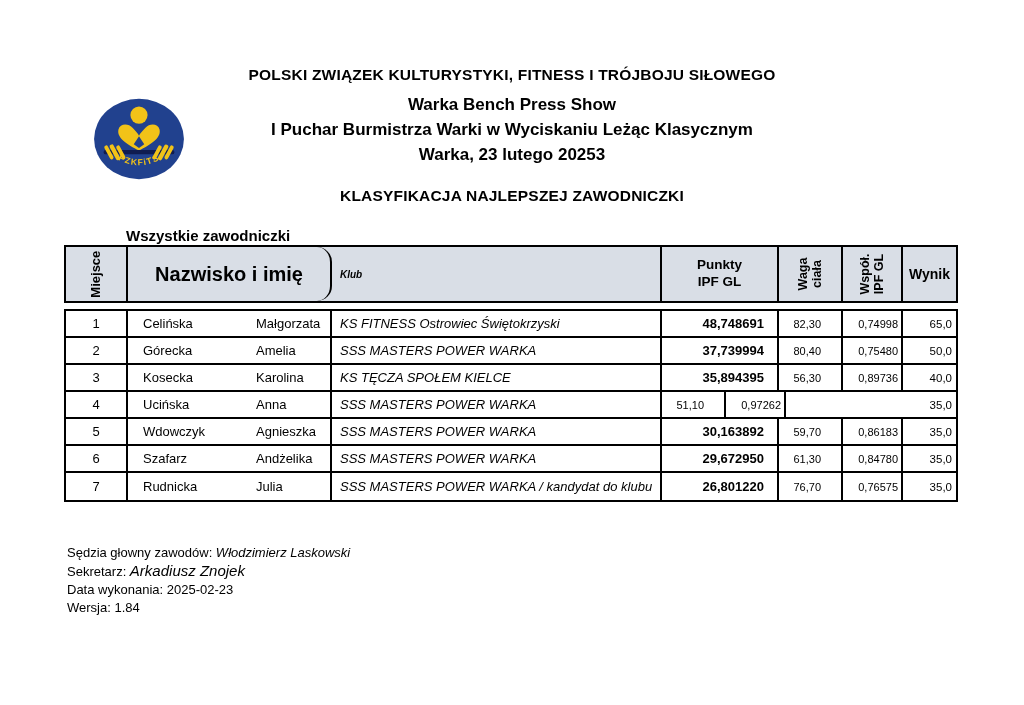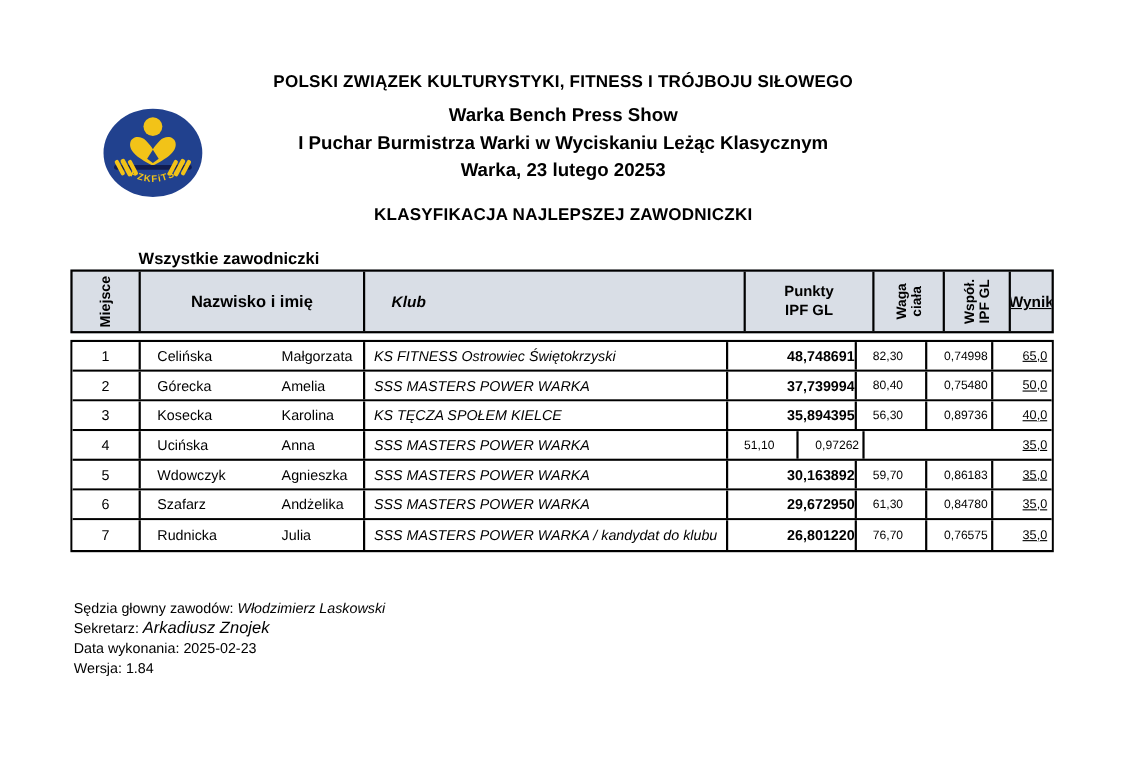--- a/index.html
+++ b/index.html
@@ -24,38 +24,38 @@
   .tbody { top:309px; background:#fff; }
 
   .col { border-right:2px solid #000; display:flex; align-items:center; justify-content:center; overflow:hidden; }
   .col:last-child { border-right:none; }
   .c-place { width:62px;  flex:none; }
   .c-name  { width:204px; flex:none; }
   .c-club  { width:330px; flex:none; justify-content:flex-start; padding-left:8px; }
   .c-pts   { width:117px; flex:none; }
   .c-bw    { width:64px;  flex:none; }
   .c-coef  { width:60px;  flex:none; }
-  .c-res   { flex:1;text-decoration:underline; }
+  .c-res   { flex:1; }
 
   .thead .col { font-weight:bold; }
-  .h-name { font-size:15px; }
-  .h-club { font-size:14px; font-style:italic;margin-left:16px; }
+  .h-name { font-size:20px;border-radius:15px; }
+  .h-club { font-size:10px; font-style:italic; }
   .h-pts  { font-size:13.5px; text-align:center; line-height:1.25; }
   .h-res  { font-size:14px; }
   .rot    { transform:rotate(-90deg); font-size:13px; line-height:1.1; text-align:center; white-space:nowrap; }
   .rot2   { transform:rotate(-90deg); font-size:12.5px; line-height:1.12; text-align:center; white-space:nowrap; }
 
   .trow { display:flex; height:27px; border-bottom:2px solid #000; background:#fff; }
   .trow:last-child { border-bottom:none; }
   .trow .col { font-size:13px; }
   .cell-place { justify-content:center; }
   .cell-name  { justify-content:flex-start; padding-left:15px; }
   .cell-name .surname { display:inline-block; width:113px; }
   .cell-club  { font-style:italic; white-space:nowrap; }
-  .cell-pts   { justify-content:flex-end; padding-right:0; font-weight:bold; }
+  .cell-pts   { justify-content:flex-end; padding-right:13px; font-weight:bold; }
   .cell-bw    { justify-content:flex-end; padding-right:20px; font-size:11px !important; }
   .cell-coef  { justify-content:flex-end; padding-right:3px; font-size:11px !important; }
   .cell-res   { justify-content:flex-end; padding-right:4px; font-size:11.5px !important; }
 
   
   .footer-line { position:absolute; left:67px; font-size:13px; white-space:nowrap; }
   .f1 { top:545px; } .f2 { top:562px; } .f3 { top:582px; } .f4 { top:600px; }
   .ital { font-style:italic;margin-top:30px; }
   .f2 .ital { font-size:15px; }
 </style>

